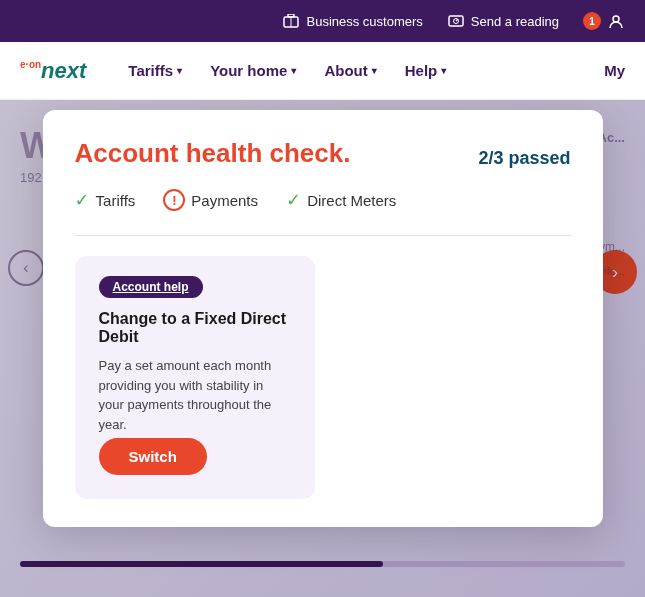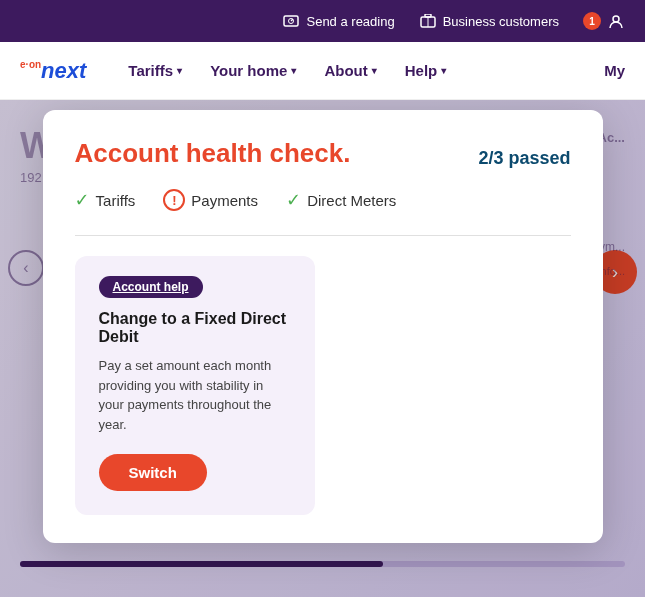--- a/index.html
+++ b/index.html
@@ -68,21 +68,21 @@
       line-height: 1;
     }
     .logo-eon {
       font-size: 10px;
       color: #e8472b;
       font-weight: bold;
     }
     .logo-next {
       font-size: 22px;
       font-weight: bold;
-      color: #1d4ed8;
+      color: #0f766e;
       font-style: italic;
     }
     .nav-items {
       display: flex;
       align-items: center;
       gap: 4px;
       flex: 1;
     }
     .nav-item {
       display: flex;
@@ -290,57 +290,57 @@
     .card-title {
       font-size: 16px;
       font-weight: bold;
       color: #1a1a1a;
       margin-bottom: 10px;
     }
     .card-desc {
       font-size: 13px;
       color: #444;
       line-height: 1.5;
-      margin-bottom: 20px;
+      margin-bottom: 4px;
     }
     .switch-btn {
       background: #e8472b;
       color: white;
       border: none;
       border-radius: 24px;
       padding: 10px 30px;
       font-size: 15px;
       font-weight: bold;
       cursor: pointer;
       display: block;
     }
   </style>
 </head>
 <body>
 
 <div class="top-bar">
   <div class="top-bar-item">
     <div class="top-bar-icon">
       <svg width="16" height="14" viewBox="0 0 16 14" fill="none">
+        <rect x="5" y="0" width="6" height="3" rx="1" stroke="white" stroke-width="1.5" fill="none"></rect>
+        <rect x="1" y="3" width="14" height="10" rx="1.5" stroke="white" stroke-width="1.5" fill="none"></rect>
+        <line x1="8" y1="3" x2="8" y2="13" stroke="white" stroke-width="1"></line>
+      </svg>
+    </div>
+    <span>Business customers</span>
+  </div>
+  <div class="top-bar-item">
+    <div class="top-bar-icon">
+      <svg width="16" height="14" viewBox="0 0 16 14" fill="none">
         <rect x="1" y="2" width="14" height="10" rx="1.5" stroke="white" stroke-width="1.5" fill="none"></rect>
         <circle cx="8" cy="7" r="2.5" stroke="white" stroke-width="1" fill="none"></circle>
         <line x1="8" y1="7" x2="10" y2="5" stroke="white" stroke-width="1.2"></line>
       </svg>
     </div>
     <span>Send a reading</span>
-  </div>
-  <div class="top-bar-item">
-    <div class="top-bar-icon">
-      <svg width="16" height="14" viewBox="0 0 16 14" fill="none">
-        <rect x="5" y="0" width="6" height="3" rx="1" stroke="white" stroke-width="1.5" fill="none"></rect>
-        <rect x="1" y="3" width="14" height="10" rx="1.5" stroke="white" stroke-width="1.5" fill="none"></rect>
-        <line x1="8" y1="3" x2="8" y2="13" stroke="white" stroke-width="1"></line>
-      </svg>
-    </div>
-    <span>Business customers</span>
   </div>
   <div class="top-bar-item">
     <div class="notification-badge">1</div>
     <div class="top-bar-icon">
       <svg width="16" height="16" viewBox="0 0 16 16" fill="none">
         <circle cx="8" cy="6" r="3" stroke="white" stroke-width="1.5" fill="none"></circle>
         <path d="M2 15c0-3.3 2.7-6 6-6s6 2.7 6 6" stroke="white" stroke-width="1.5" fill="none"></path>
       </svg>
     </div>
   </div>

